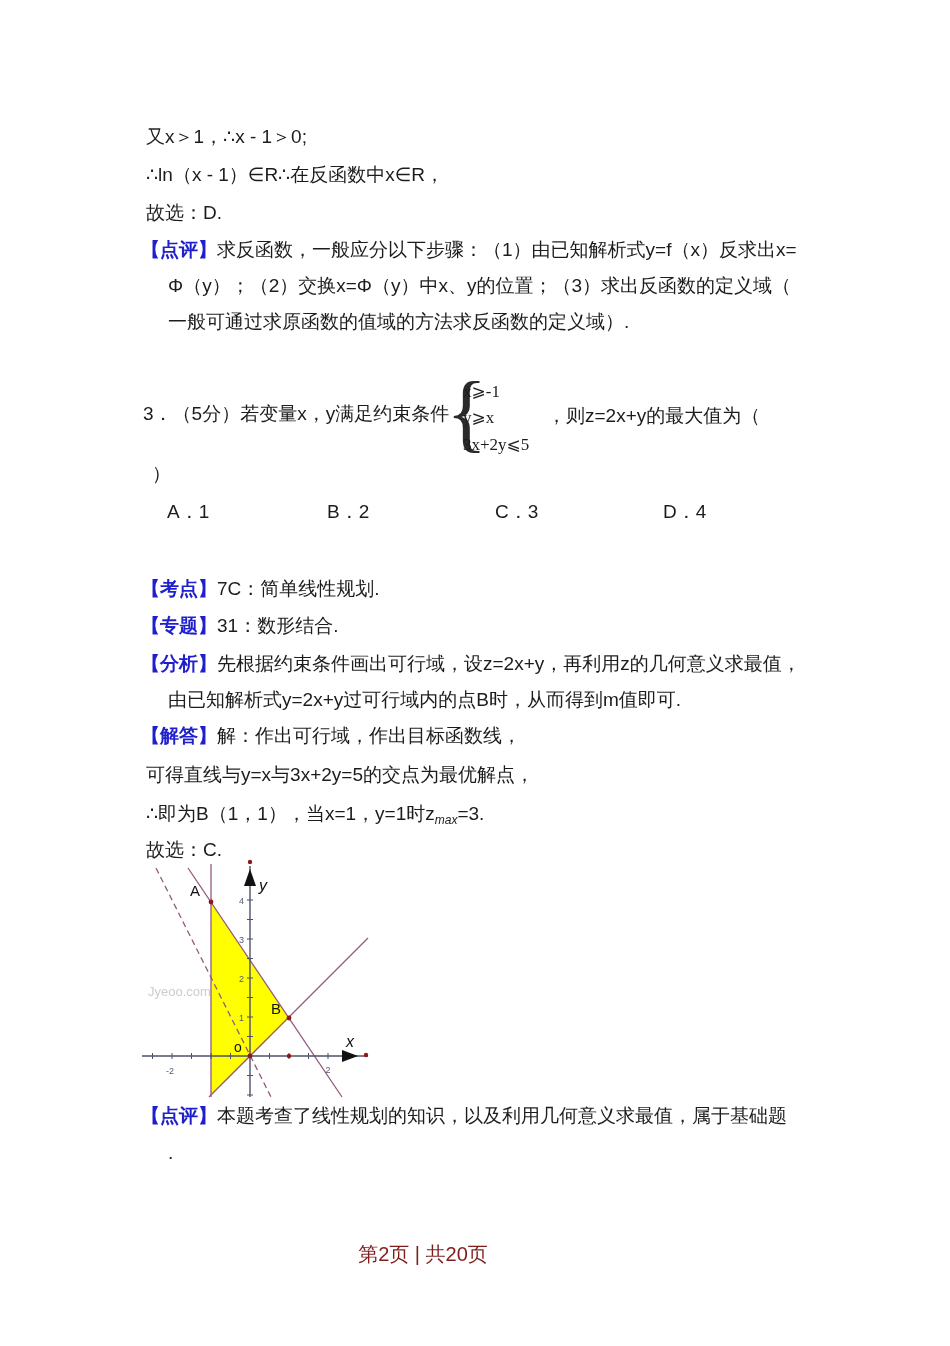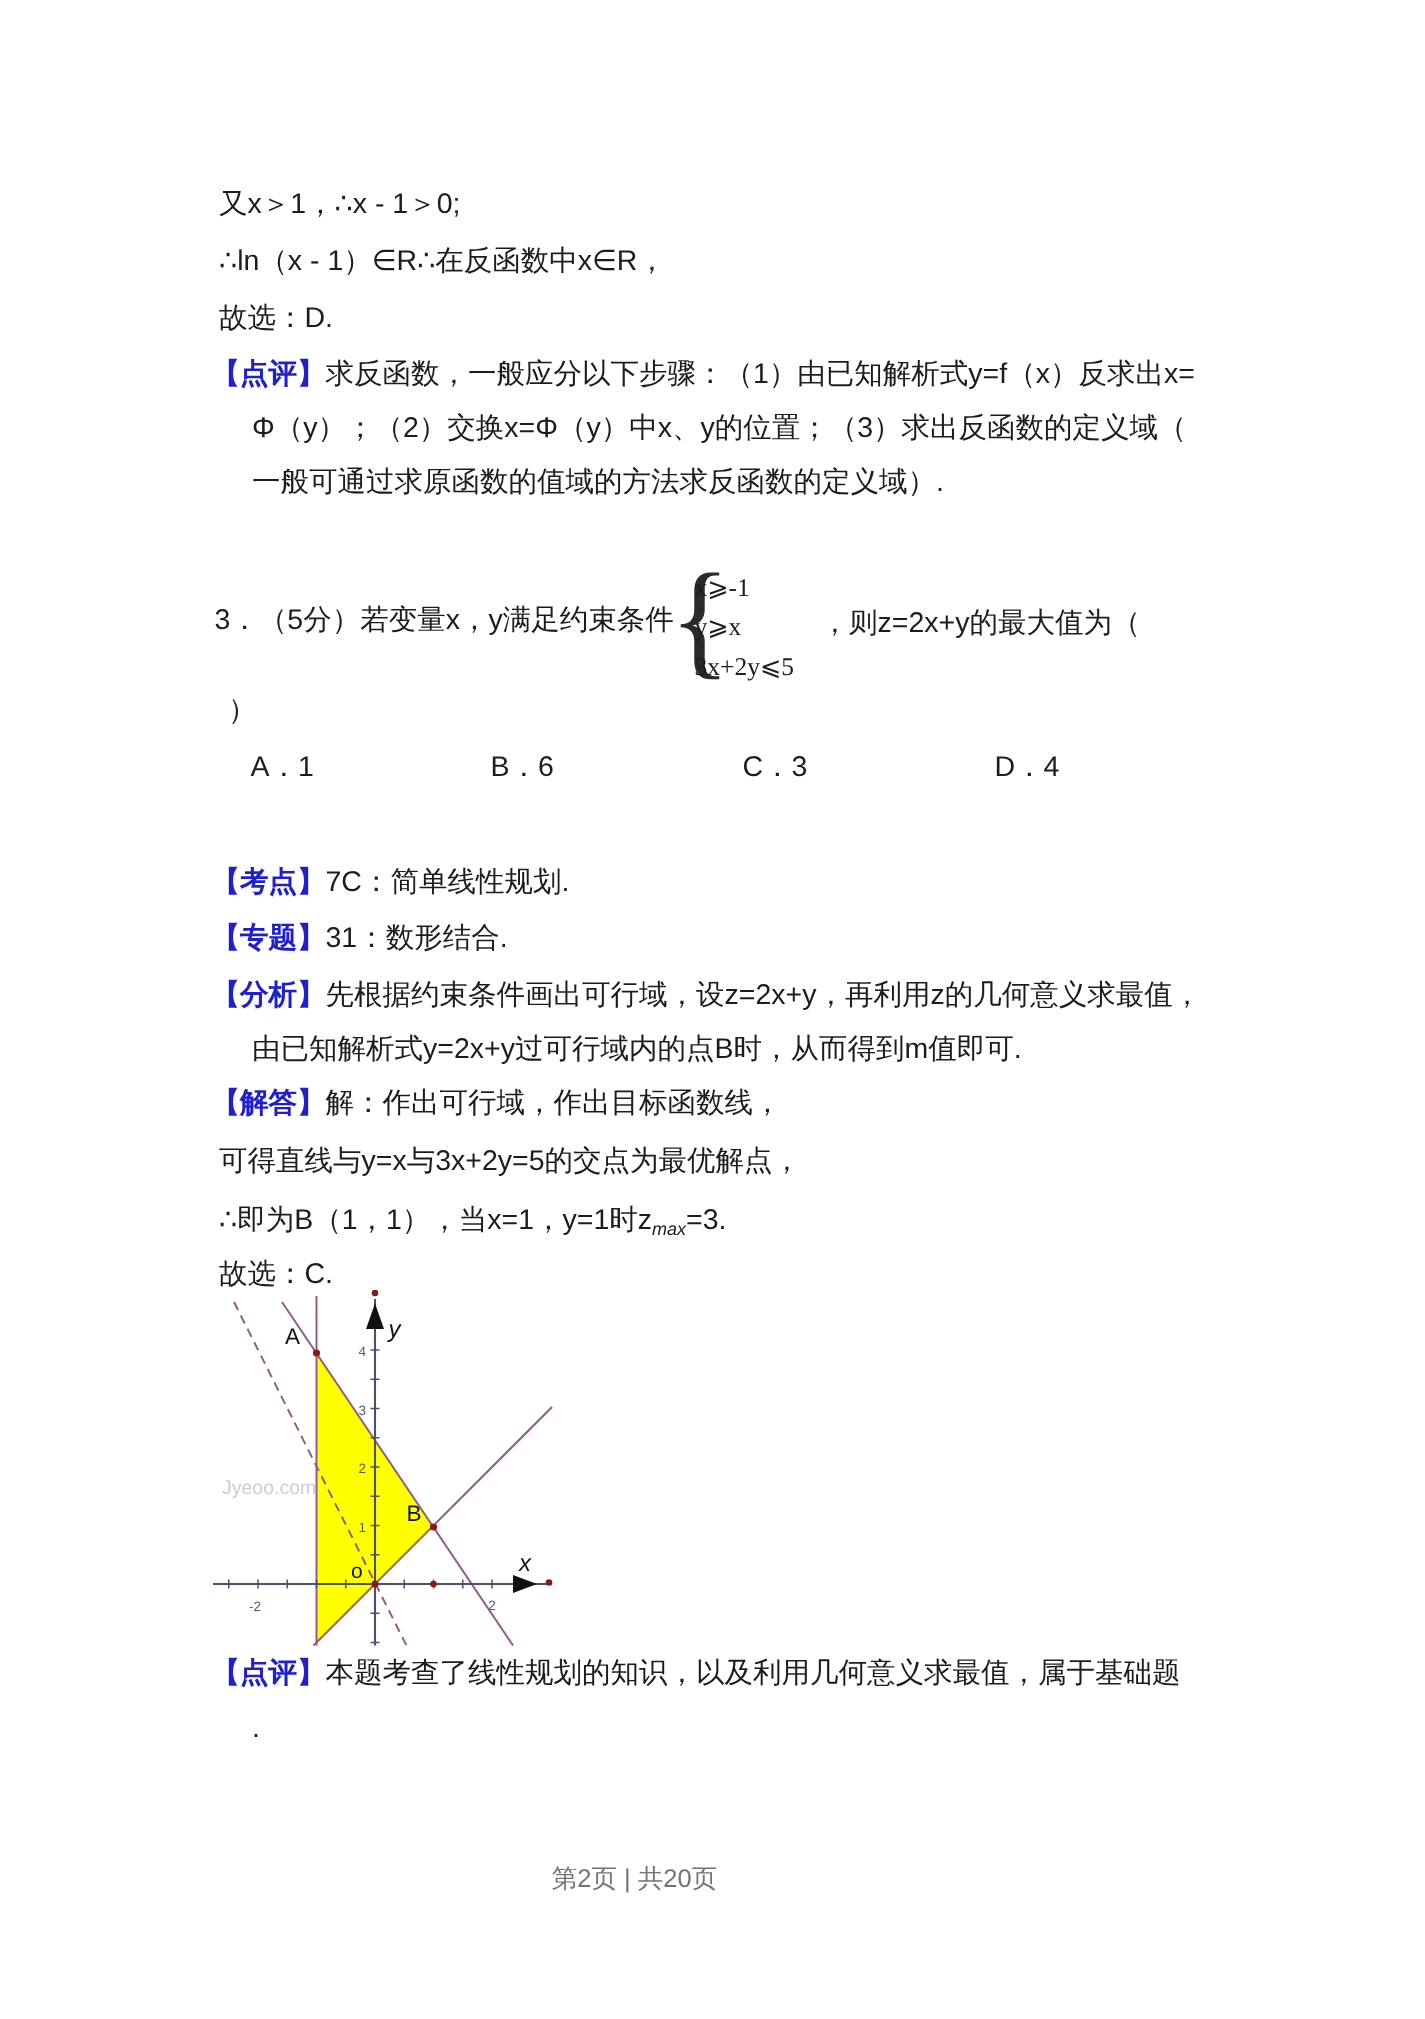--- a/index.html
+++ b/index.html
@@ -4,21 +4,21 @@
 <style>
   html,body{margin:0;padding:0;background:#ffffff;}
   .page{position:relative;width:846px;height:1346px;background:#ffffff;overflow:hidden;
         font-family:"Liberation Sans","DejaVu Sans",sans-serif;color:#1c1c1c;}
   .t{position:absolute;font-size:19px;line-height:23px;white-space:pre;}
   .lbl{color:#1f1fcd;font-weight:bold;}
   .serif{font-family:Liberation Serif, serif;font-size:17px;}
   .brace{position:absolute;left:446px;top:367px;height:90px;font-size:86px;line-height:90px;
          font-weight:300;color:#2a2a2a;font-family:"Liberation Serif","DejaVu Serif",serif;}
   .subsc{font-size:12px;vertical-align:-4px;font-style:italic;}
-  .footer{position:absolute;left:0;right:0;top:1241px;text-align:center;font-size:17px;color:#737373;}
+  .footer{position:absolute;left:0;right:0;top:1241px;text-align:center;font-size:20px;color:#7f1d1d;}
   svg text{font-family:"Liberation Sans","DejaVu Sans",sans-serif;}
 </style>
 </head>
 <body>
 
 <div class="page">
 
   <div class="t" style="left:146px;top:125px">又x＞1，∴x - 1＞0;</div>
   <div class="t" style="left:146px;top:163px">∴ln（x - 1）∈R∴在反函数中x∈R，</div>
   <div class="t" style="left:146px;top:201px">故选：D.</div>
@@ -29,21 +29,21 @@
 
   <div class="t" style="left:143px;top:402px">3．（5分）若变量x，y满足约束条件</div>
   <div class="brace">{</div>
   <div class="t serif" style="left:463px;top:380px">x⩾-1</div>
   <div class="t serif" style="left:463px;top:406px">y⩾x</div>
   <div class="t serif" style="left:463px;top:433px">3x+2y⩽5</div>
   <div class="t" style="left:547px;top:404px">，则z=2x+y的最大值为（</div>
   <div class="t" style="left:152px;top:462px">）</div>
 
   <div class="t" style="left:167px;top:500px">A．1</div>
-  <div class="t" style="left:327px;top:500px">B．6</div>
+  <div class="t" style="left:327px;top:500px">B．2</div>
   <div class="t" style="left:495px;top:500px">C．3</div>
   <div class="t" style="left:663px;top:500px">D．4</div>
 
   <div class="t" style="left:141px;top:577px"><span class="lbl">【考点】</span><span>7C：简单线性规划.</span></div>
   <div class="t" style="left:141px;top:614px"><span class="lbl">【专题】</span><span>31：数形结合.</span></div>
   <div class="t" style="left:141px;top:652px"><span class="lbl">【分析】</span><span>先根据约束条件画出可行域，设z=2x+y，再利用z的几何意义求最值，</span></div>
   <div class="t" style="left:168px;top:688px">由已知解析式y=2x+y过可行域内的点B时，从而得到m值即可.</div>
 
   <div class="t" style="left:141px;top:724px"><span class="lbl">【解答】</span><span>解：作出可行域，作出目标函数线，</span></div>
   <div class="t" style="left:146px;top:763px">可得直线与y=x与3x+2y=5的交点为最优解点，</div>

